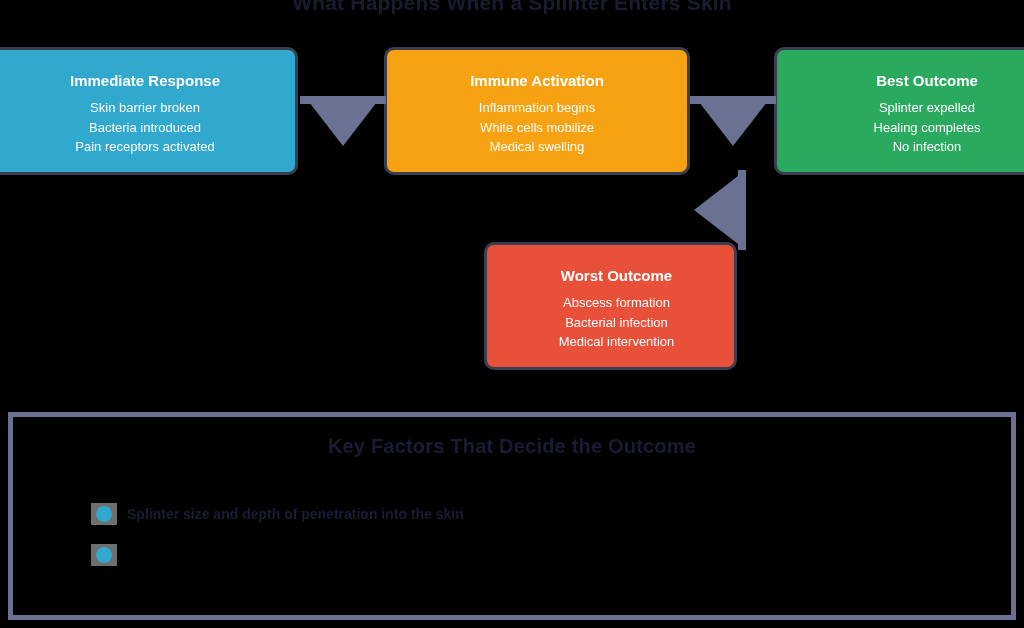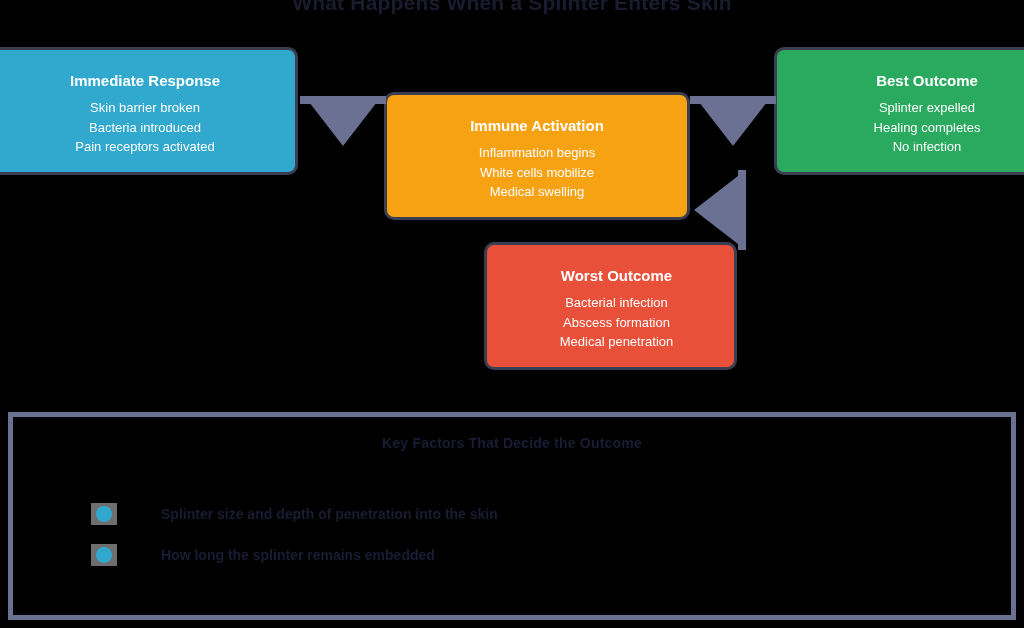--- a/index.html
+++ b/index.html
@@ -63,21 +63,20 @@
     background: #31a8ce;
     border-radius: 0 7px 7px 0;
   }
   
   #box-immune {
     left: 387px;
     top: 50px;
     width: 300px;
     height: 122px;
     background: #f6a213;
-    margin-top: 45px;
   }
   
   #box-best {
     left: 777px;
     top: 50px;
     width: 300px;
     height: 122px;
     background: #2aaa5e;
     border-radius: 7px 0 0 7px;
   }
@@ -138,37 +137,36 @@
     background: #000000;
     border: 5px solid #6b7193;
     box-sizing: border-box;
   }
   #legend-title {
     position: absolute;
     left: 0;
     top: 18px;
     width: 100%;
     text-align: center;
-    font-size: 14px;
+    font-size: 20px;
     font-weight: bold;
     color: #1b1b33;
     letter-spacing: 0.2px;
   }
   .legend-list {
     position: absolute;
     left: 78px;
     top: 78px;
     width: 900px;
   }
   .legend-item {
     display: flex;
     align-items: center;
     height: 38px;
     margin-bottom: 3px;
-    gap: 34px;
   }
   .legend-swatch-box {
     width: 26px;
     height: 22px;
     background: #6e6e6e;
     display: flex;
     align-items: center;
     justify-content: center;
     flex: 0 0 auto;
     margin-right: 10px;
@@ -207,23 +205,23 @@
 
 <div class="flow-box" id="box-best">
   <div class="box-title">Best Outcome</div>
   <div class="box-line">Splinter expelled</div>
   <div class="box-line">Healing completes</div>
   <div class="box-line">No infection</div>
 </div>
 
 <div class="flow-box" id="box-worst">
   <div class="box-title">Worst Outcome</div>
+  <div class="box-line">Abscess formation</div>
   <div class="box-line">Bacterial infection</div>
-  <div class="box-line">Abscess formation</div>
-  <div class="box-line">Medical penetration</div>
+  <div class="box-line">Medical intervention</div>
 </div>
 
 <div class="connector" id="conn-1">
   <div class="shaft"></div>
   <div class="arrow-down"></div>
 </div>
 
 <div class="connector" id="conn-2">
   <div class="shaft"></div>
   <div class="arrow-down"></div>
@@ -242,18 +240,17 @@
       <span class="legend-swatch-box">
         <span class="legend-swatch-dot"></span>
       </span>
       <span class="legend-text">Splinter size and depth of penetration into the skin</span>
     </div>
 
     <div class="legend-item">
       <span class="legend-swatch-box">
         <span class="legend-swatch-dot"></span>
       </span>
-      <span class="legend-text">How long the splinter remains embedded</span>
     </div>
 
 
   </div>
 </div>
 
 </body></html>

